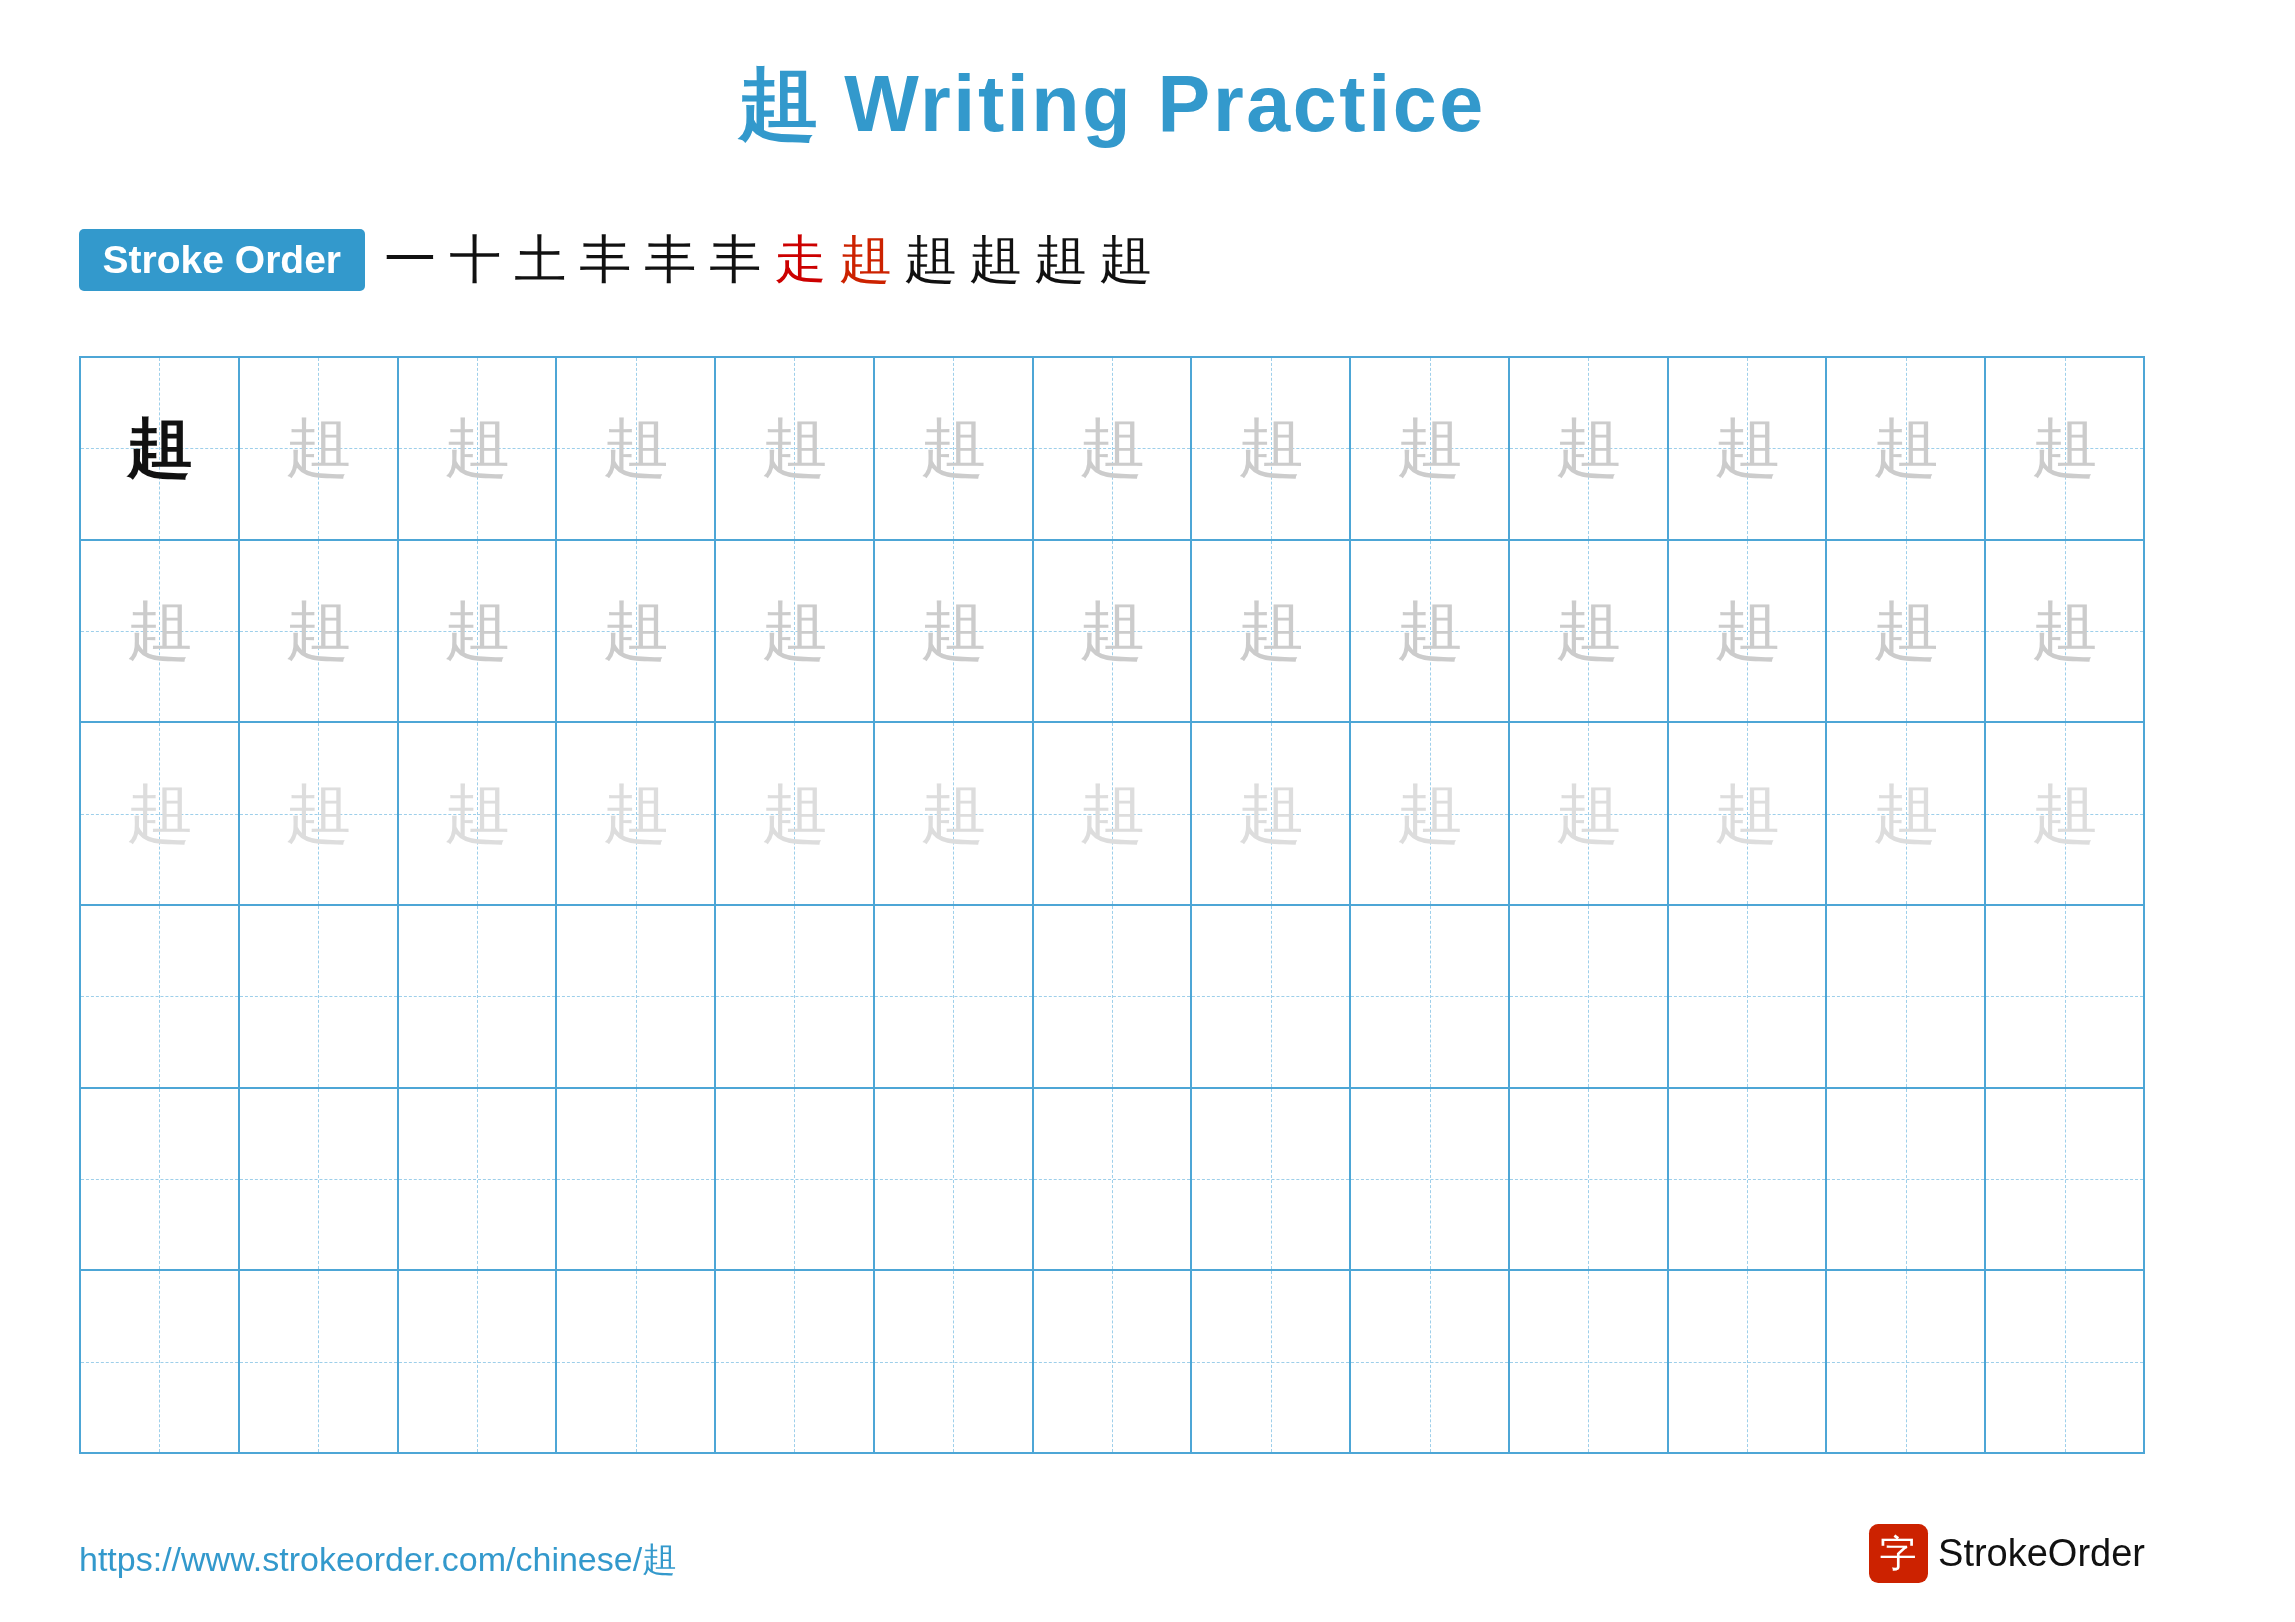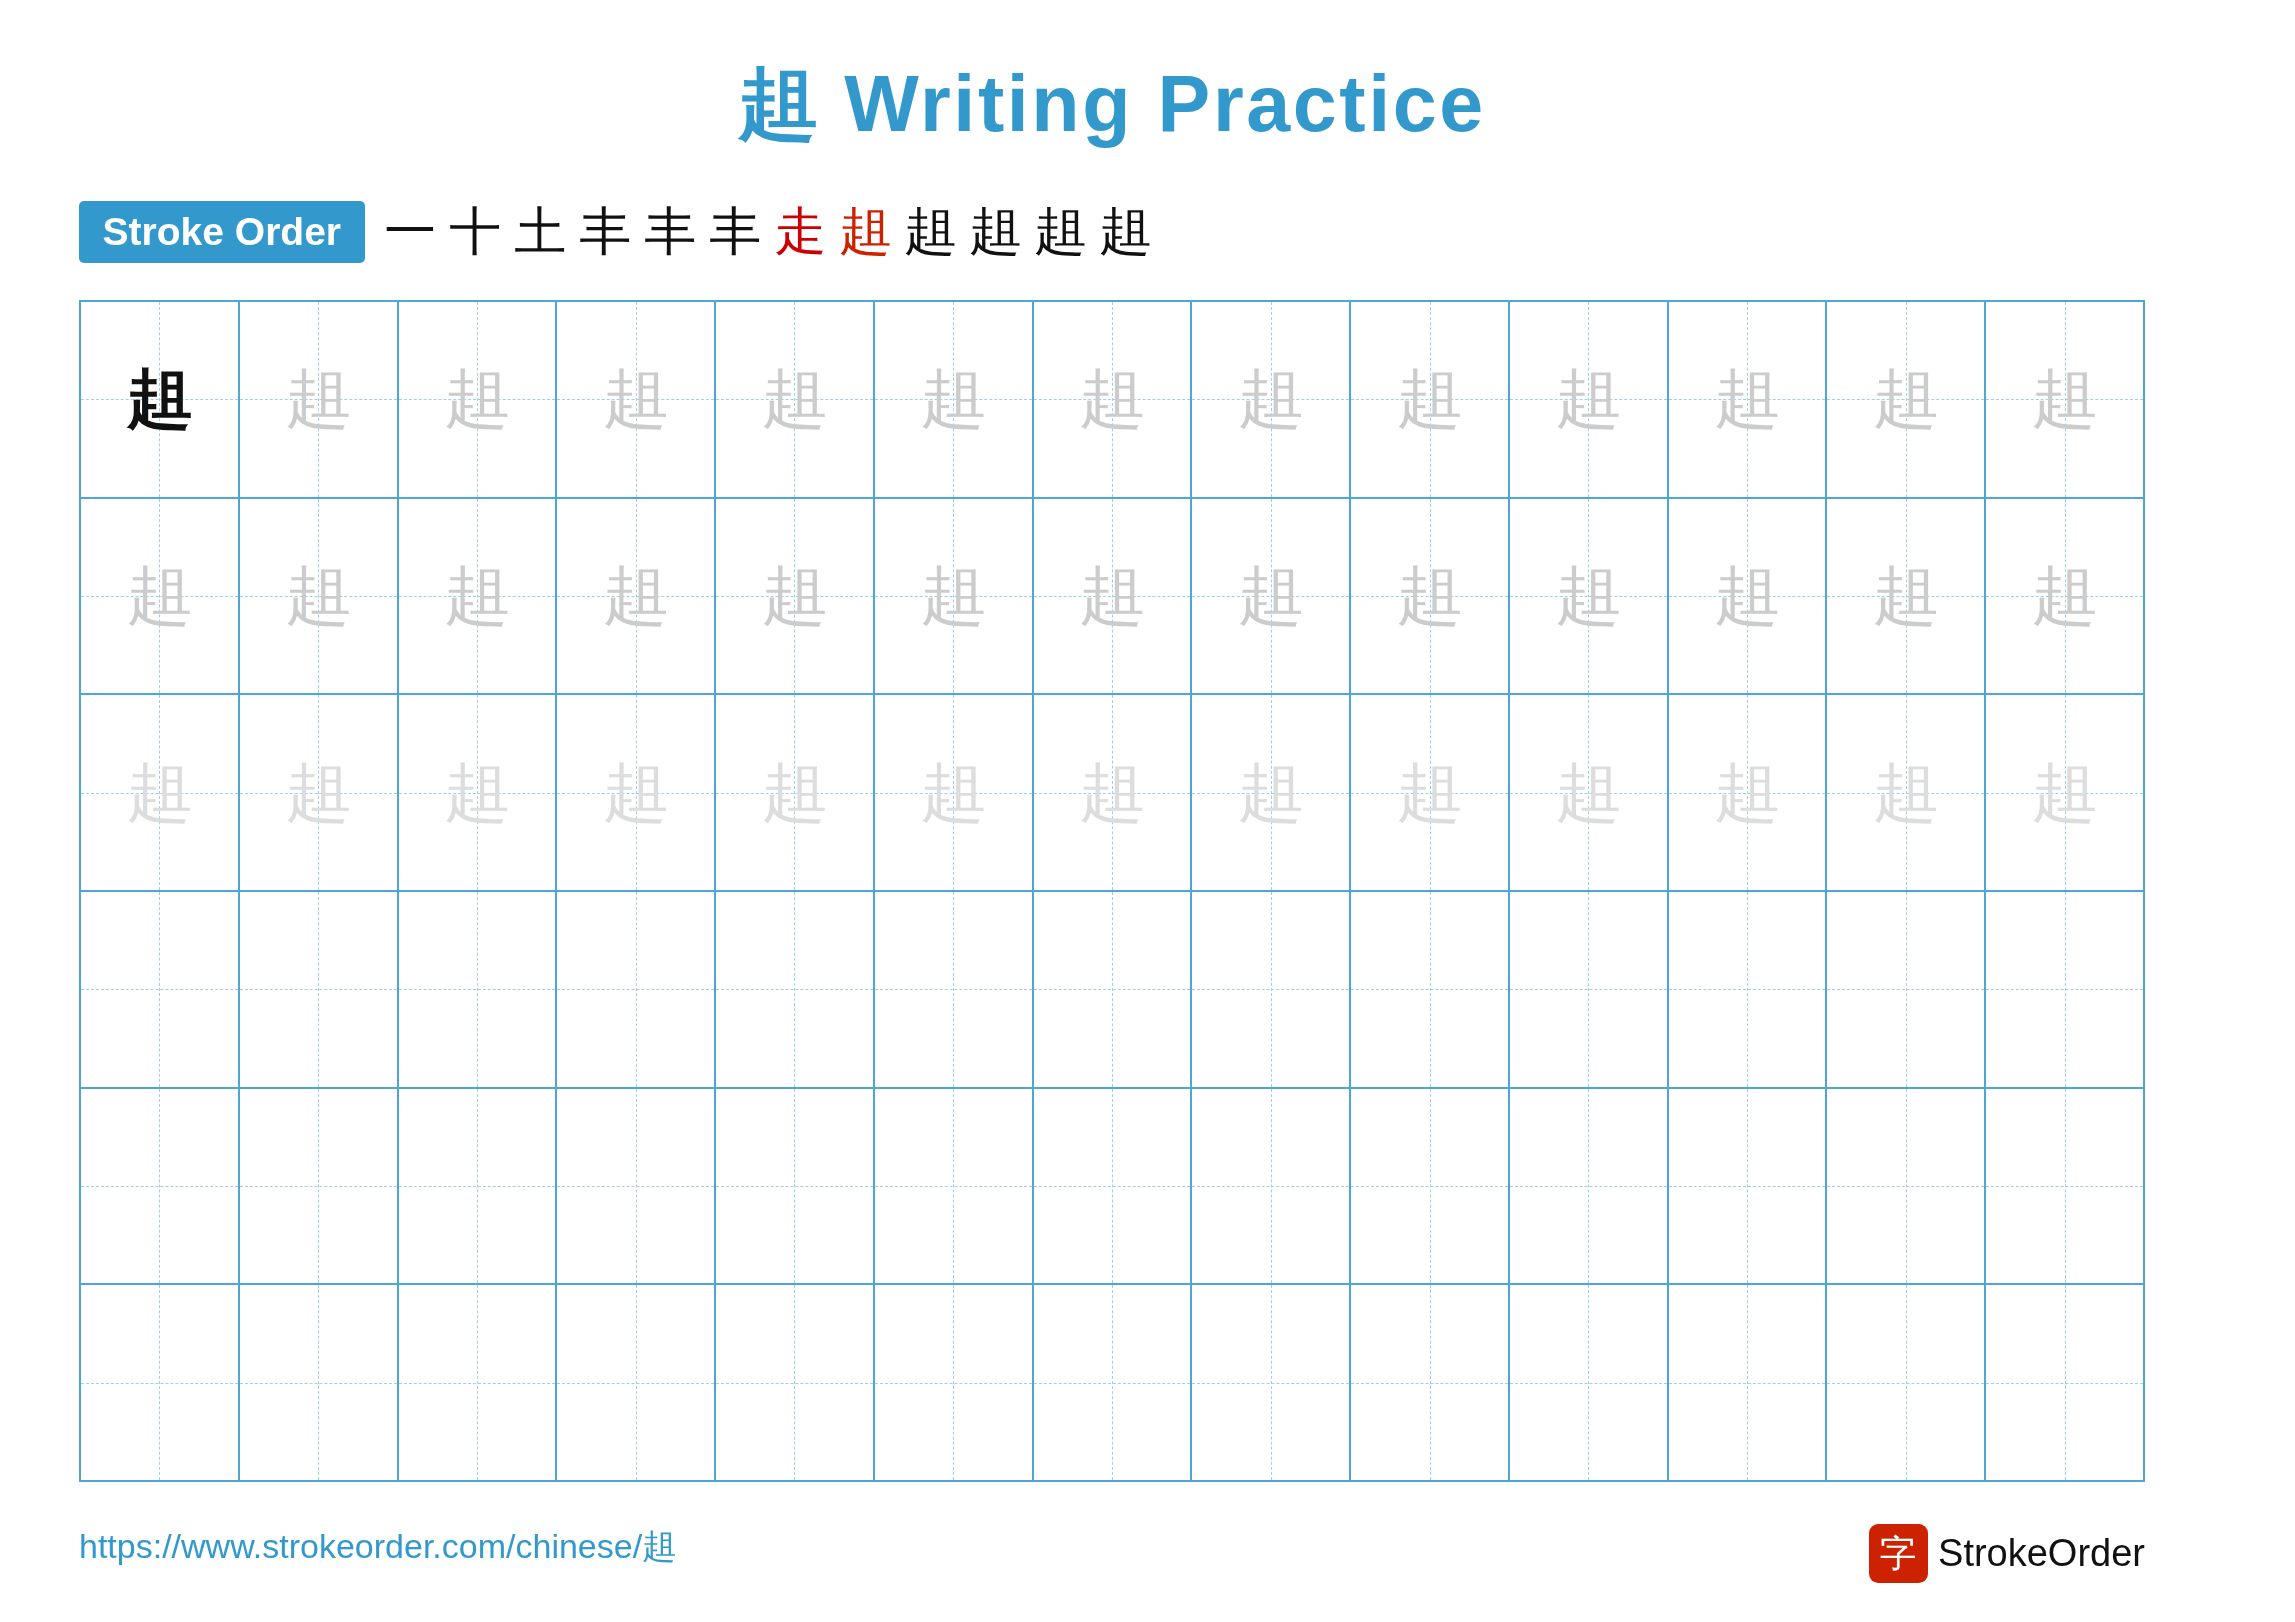--- a/index.html
+++ b/index.html
@@ -13,20 +13,21 @@
     }
 
     .page {
       width: 2224px;
       height: 1622px;
       background: #fff;
       display: flex;
       flex-direction: column;
       align-items: center;
       padding: 52px 79px 39px 79px;
+      gap: 28px;
     }
 
     .title {
       font-size: 79px;
       color: #3399cc;
       font-weight: bold;
       margin-bottom: 39px;
       letter-spacing: 2.6px;
     }
 
@@ -124,21 +125,21 @@
     }
 
     .cell-char.gray-lighter {
       color: #dddddd;
     }
 
     
     .footer {
       width: 100%;
       display: flex;
-      align-items: flex-start;
+      align-items: flex-end;
       justify-content: space-between;
       margin-top: 42px;
     }
 
     .footer-url {
       font-size: 34px;
       color: #3399cc;
     }
 
     .footer-logo {

